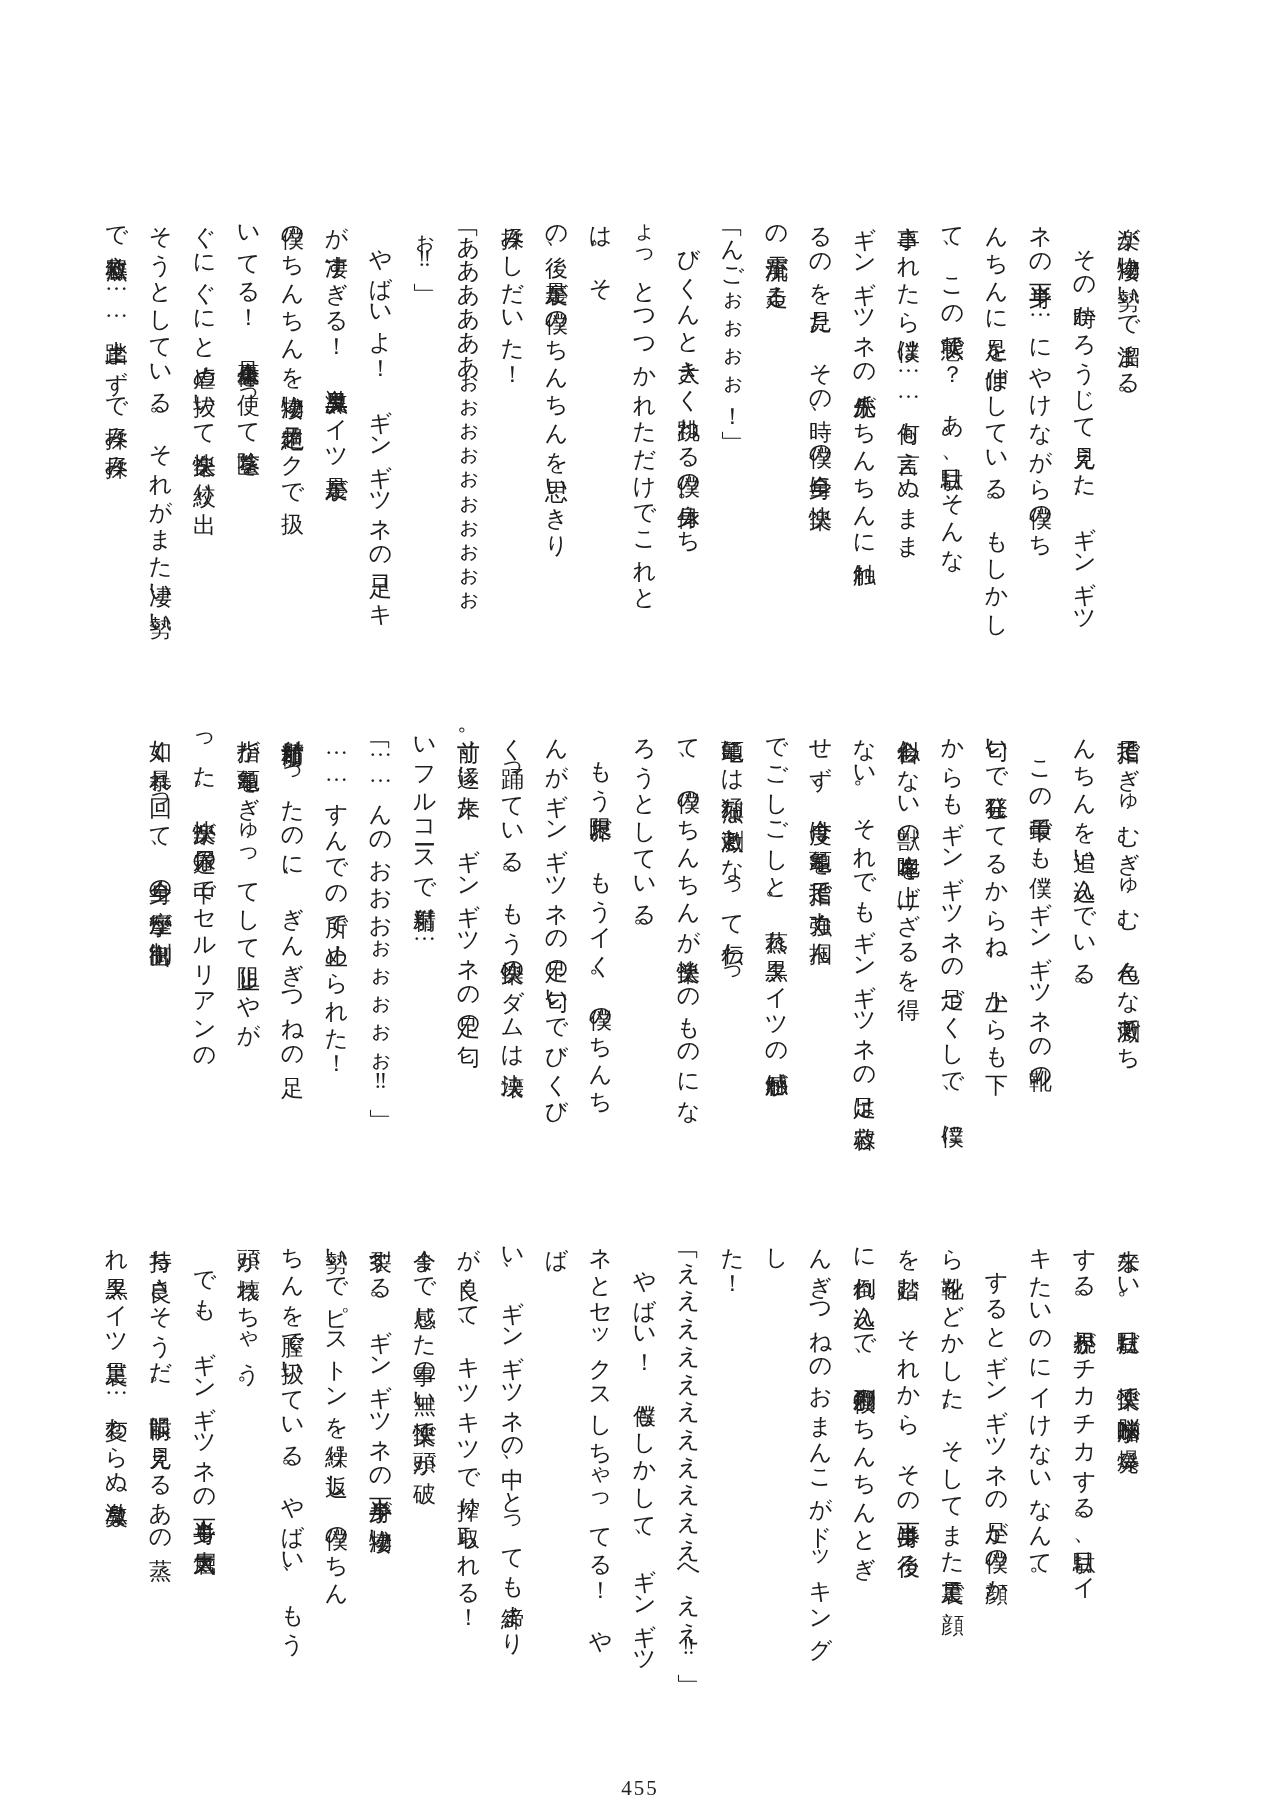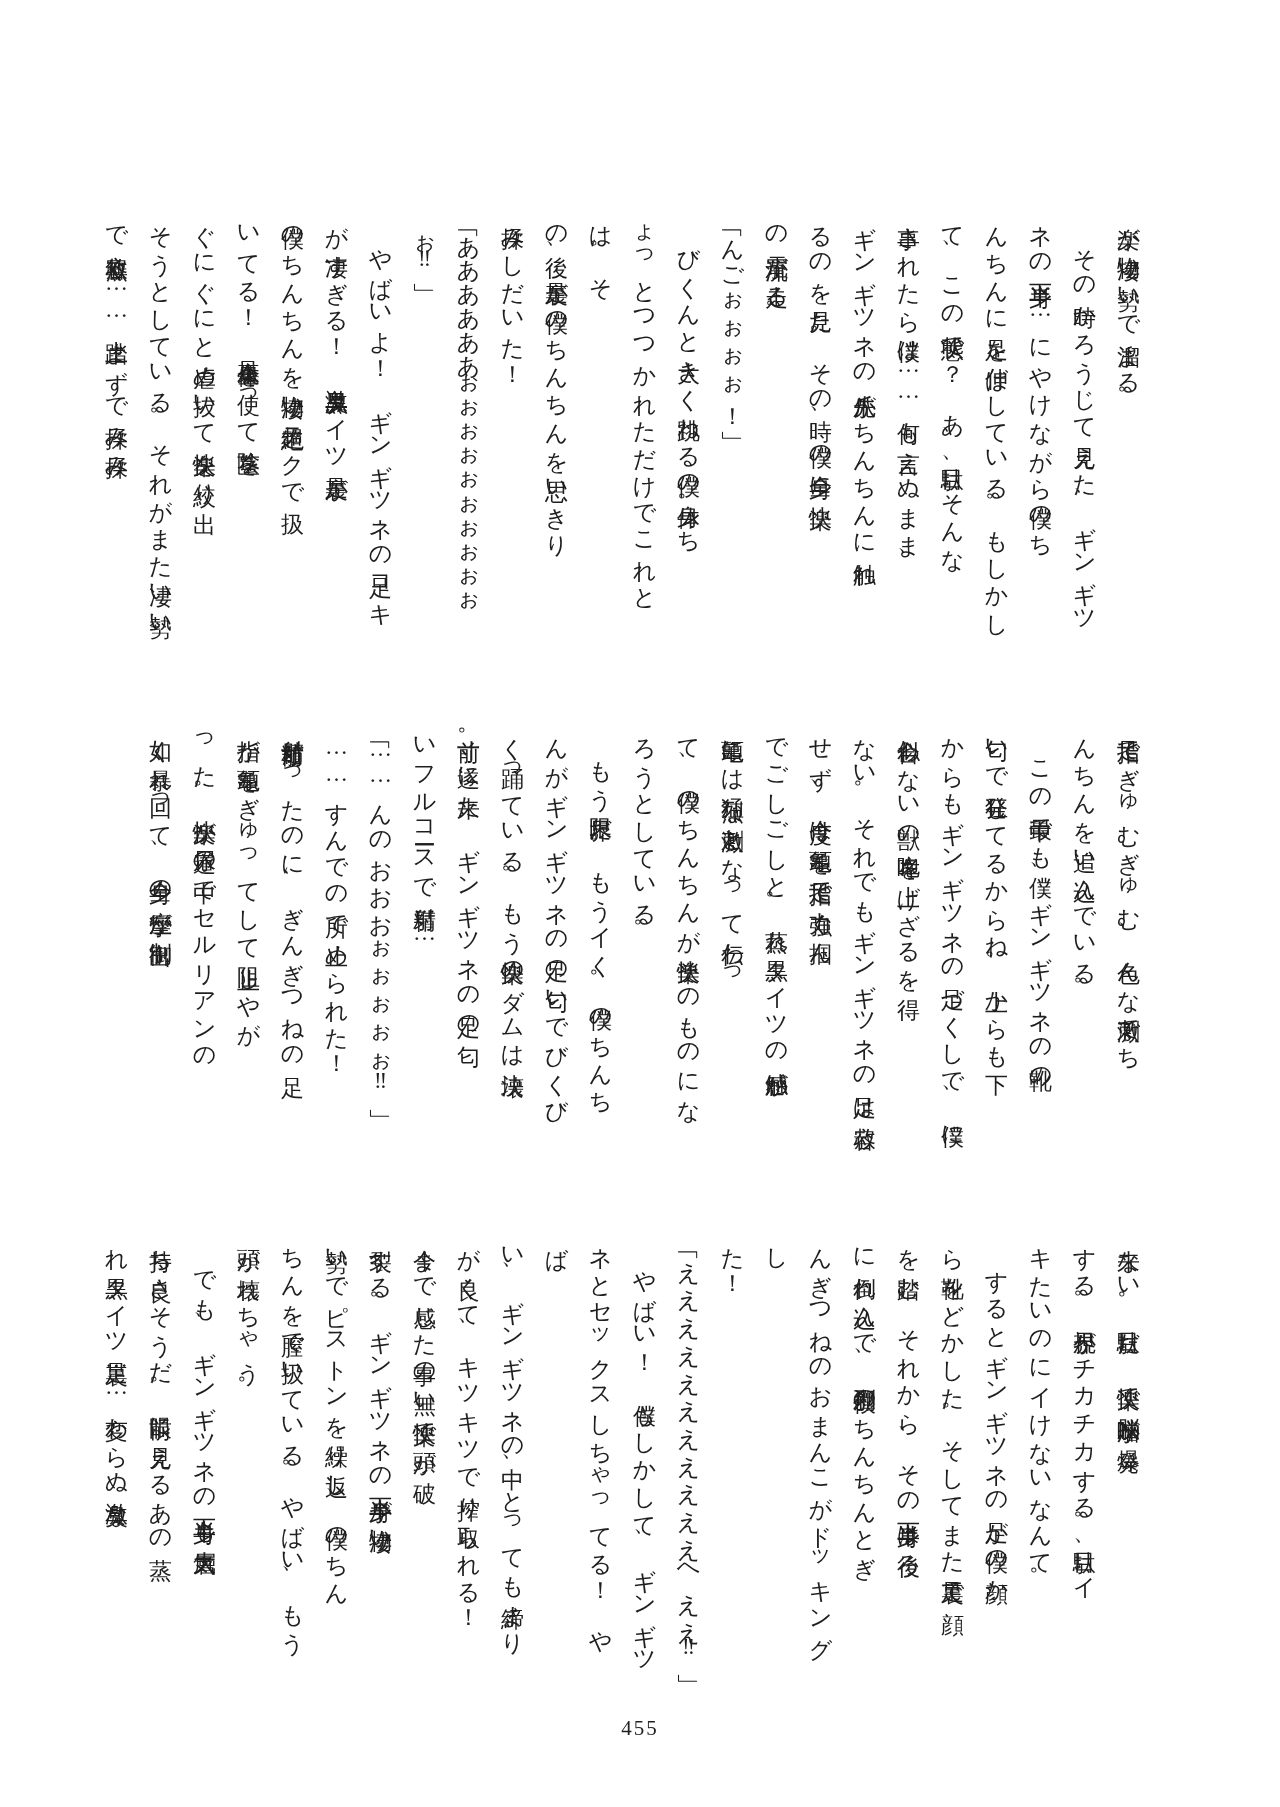--- a/index.html
+++ b/index.html
@@ -24,21 +24,21 @@
     letter-spacing: 1.5px;
     overflow: visible;
   }
   .block-1 { top: 210px; }
   .block-2 { top: 722px; }
   .block-3 { top: 1232px; }
   .text-column { margin: 0; }
   .text-column.tight { letter-spacing: -2.5px; }
   .page-number {
     position: absolute;
-    top: 1716px;
+    top: 1776px;
     left: 0;
     width: 100%;
     text-align: center;
     font-size: 21px;
     letter-spacing: 2px;
     color: #222222;
   }
 </style>
 </head>
 <body>

